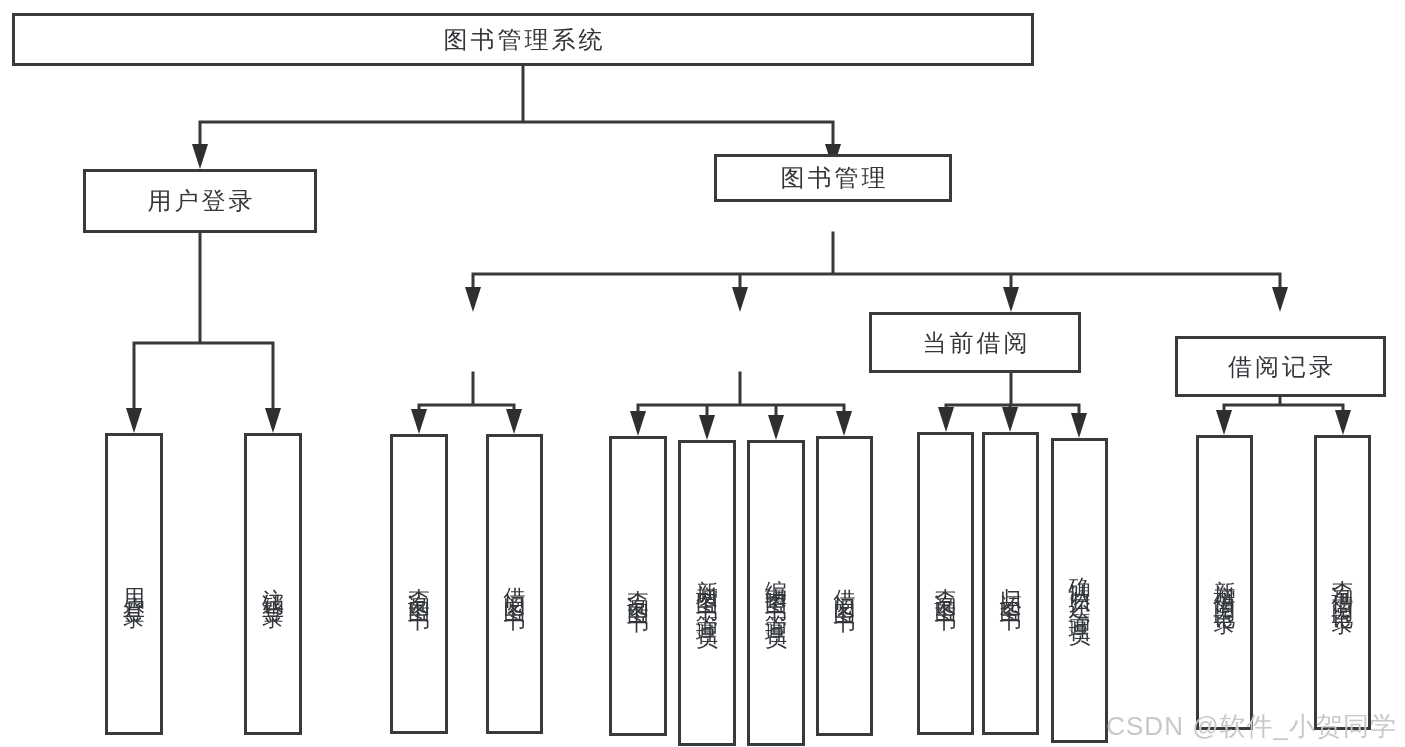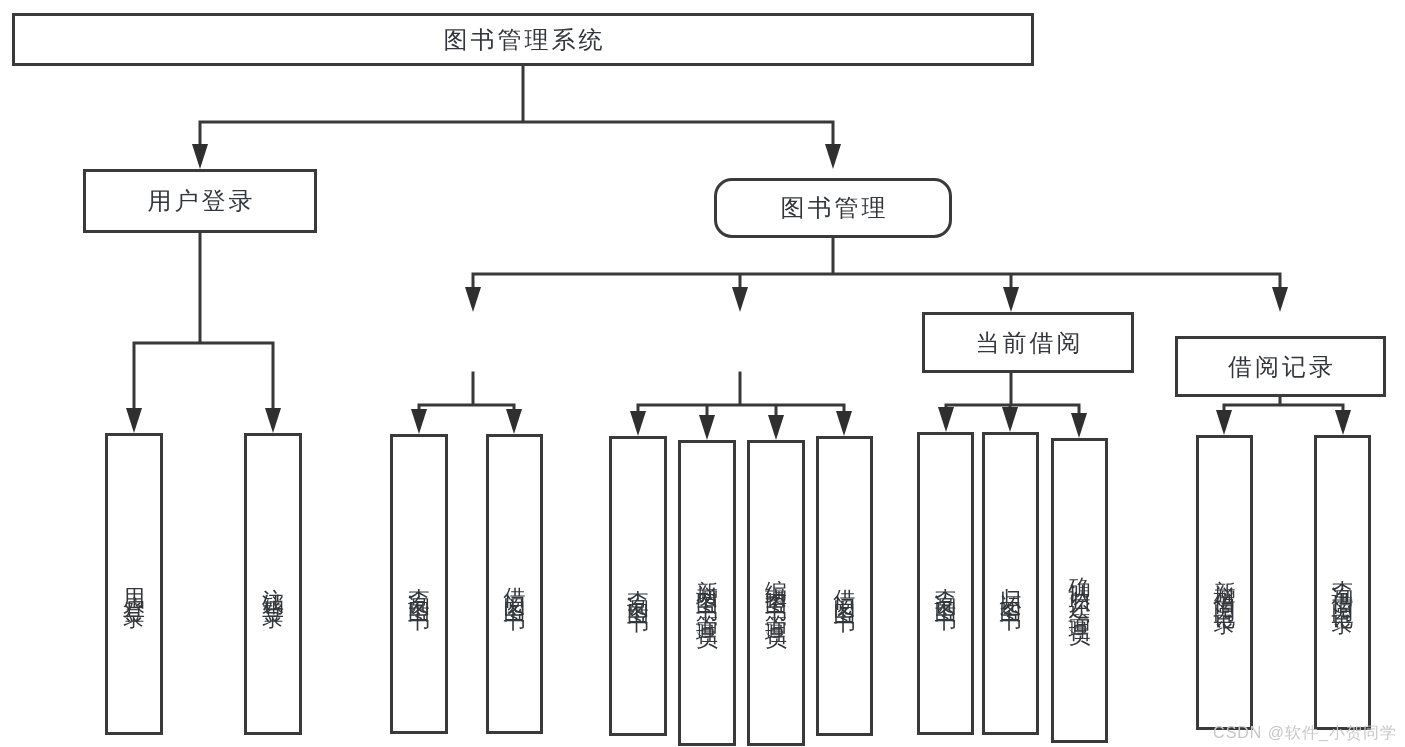--- a/index.html
+++ b/index.html
@@ -45,21 +45,21 @@
     text-orientation: mixed;
     font-size: 22px;
     letter-spacing: 7px;
     line-height: 1;
     white-space: nowrap;
   }
   .watermark {
     position: absolute;
     right: 8px;
     bottom: 3px;
-    font-size: 16px;
+    font-size: 26px;
     color: #c8c8c8;
     white-space: nowrap;
     z-index: 5;
     letter-spacing: 1px;
   }
 </style>
 </head>
 <body>
 
 <div class="canvas">
@@ -114,25 +114,25 @@
     </g>
   </svg>
 
   <div class="node hbox" style="left:12px; top:13px; width:1022px; height:53px;">
     <span>图书管理系统</span>
   </div>
 
   <div class="node hbox" style="left:83px; top:169px; width:234px; height:64px;">
     <span>用户登录</span>
   </div>
-  <div class="node hbox" style="left:714px; top:178px; width:238px; height:60px;border-radius:18px;">
+  <div class="node hbox" style="left:714px; top:154px; width:238px; height:48px;">
     <span>图书管理</span>
   </div>
 
-  <div class="node hbox" style="left:922px; top:312px; width:212px; height:61px;">
+  <div class="node hbox" style="left:869px; top:312px; width:212px; height:61px;">
     <span>当前借阅</span>
   </div>
   <div class="node hbox" style="left:1175px; top:312px; width:211px; height:61px;margin-top:24px;">
     <span>借阅记录</span>
   </div>
 
   <div class="node vbox" style="left:105px; top:433px; width:58px; height:302px;">
     <span>用户登录</span>
   </div>
   <div class="node vbox" style="left:244px; top:433px; width:58px; height:302px;">

